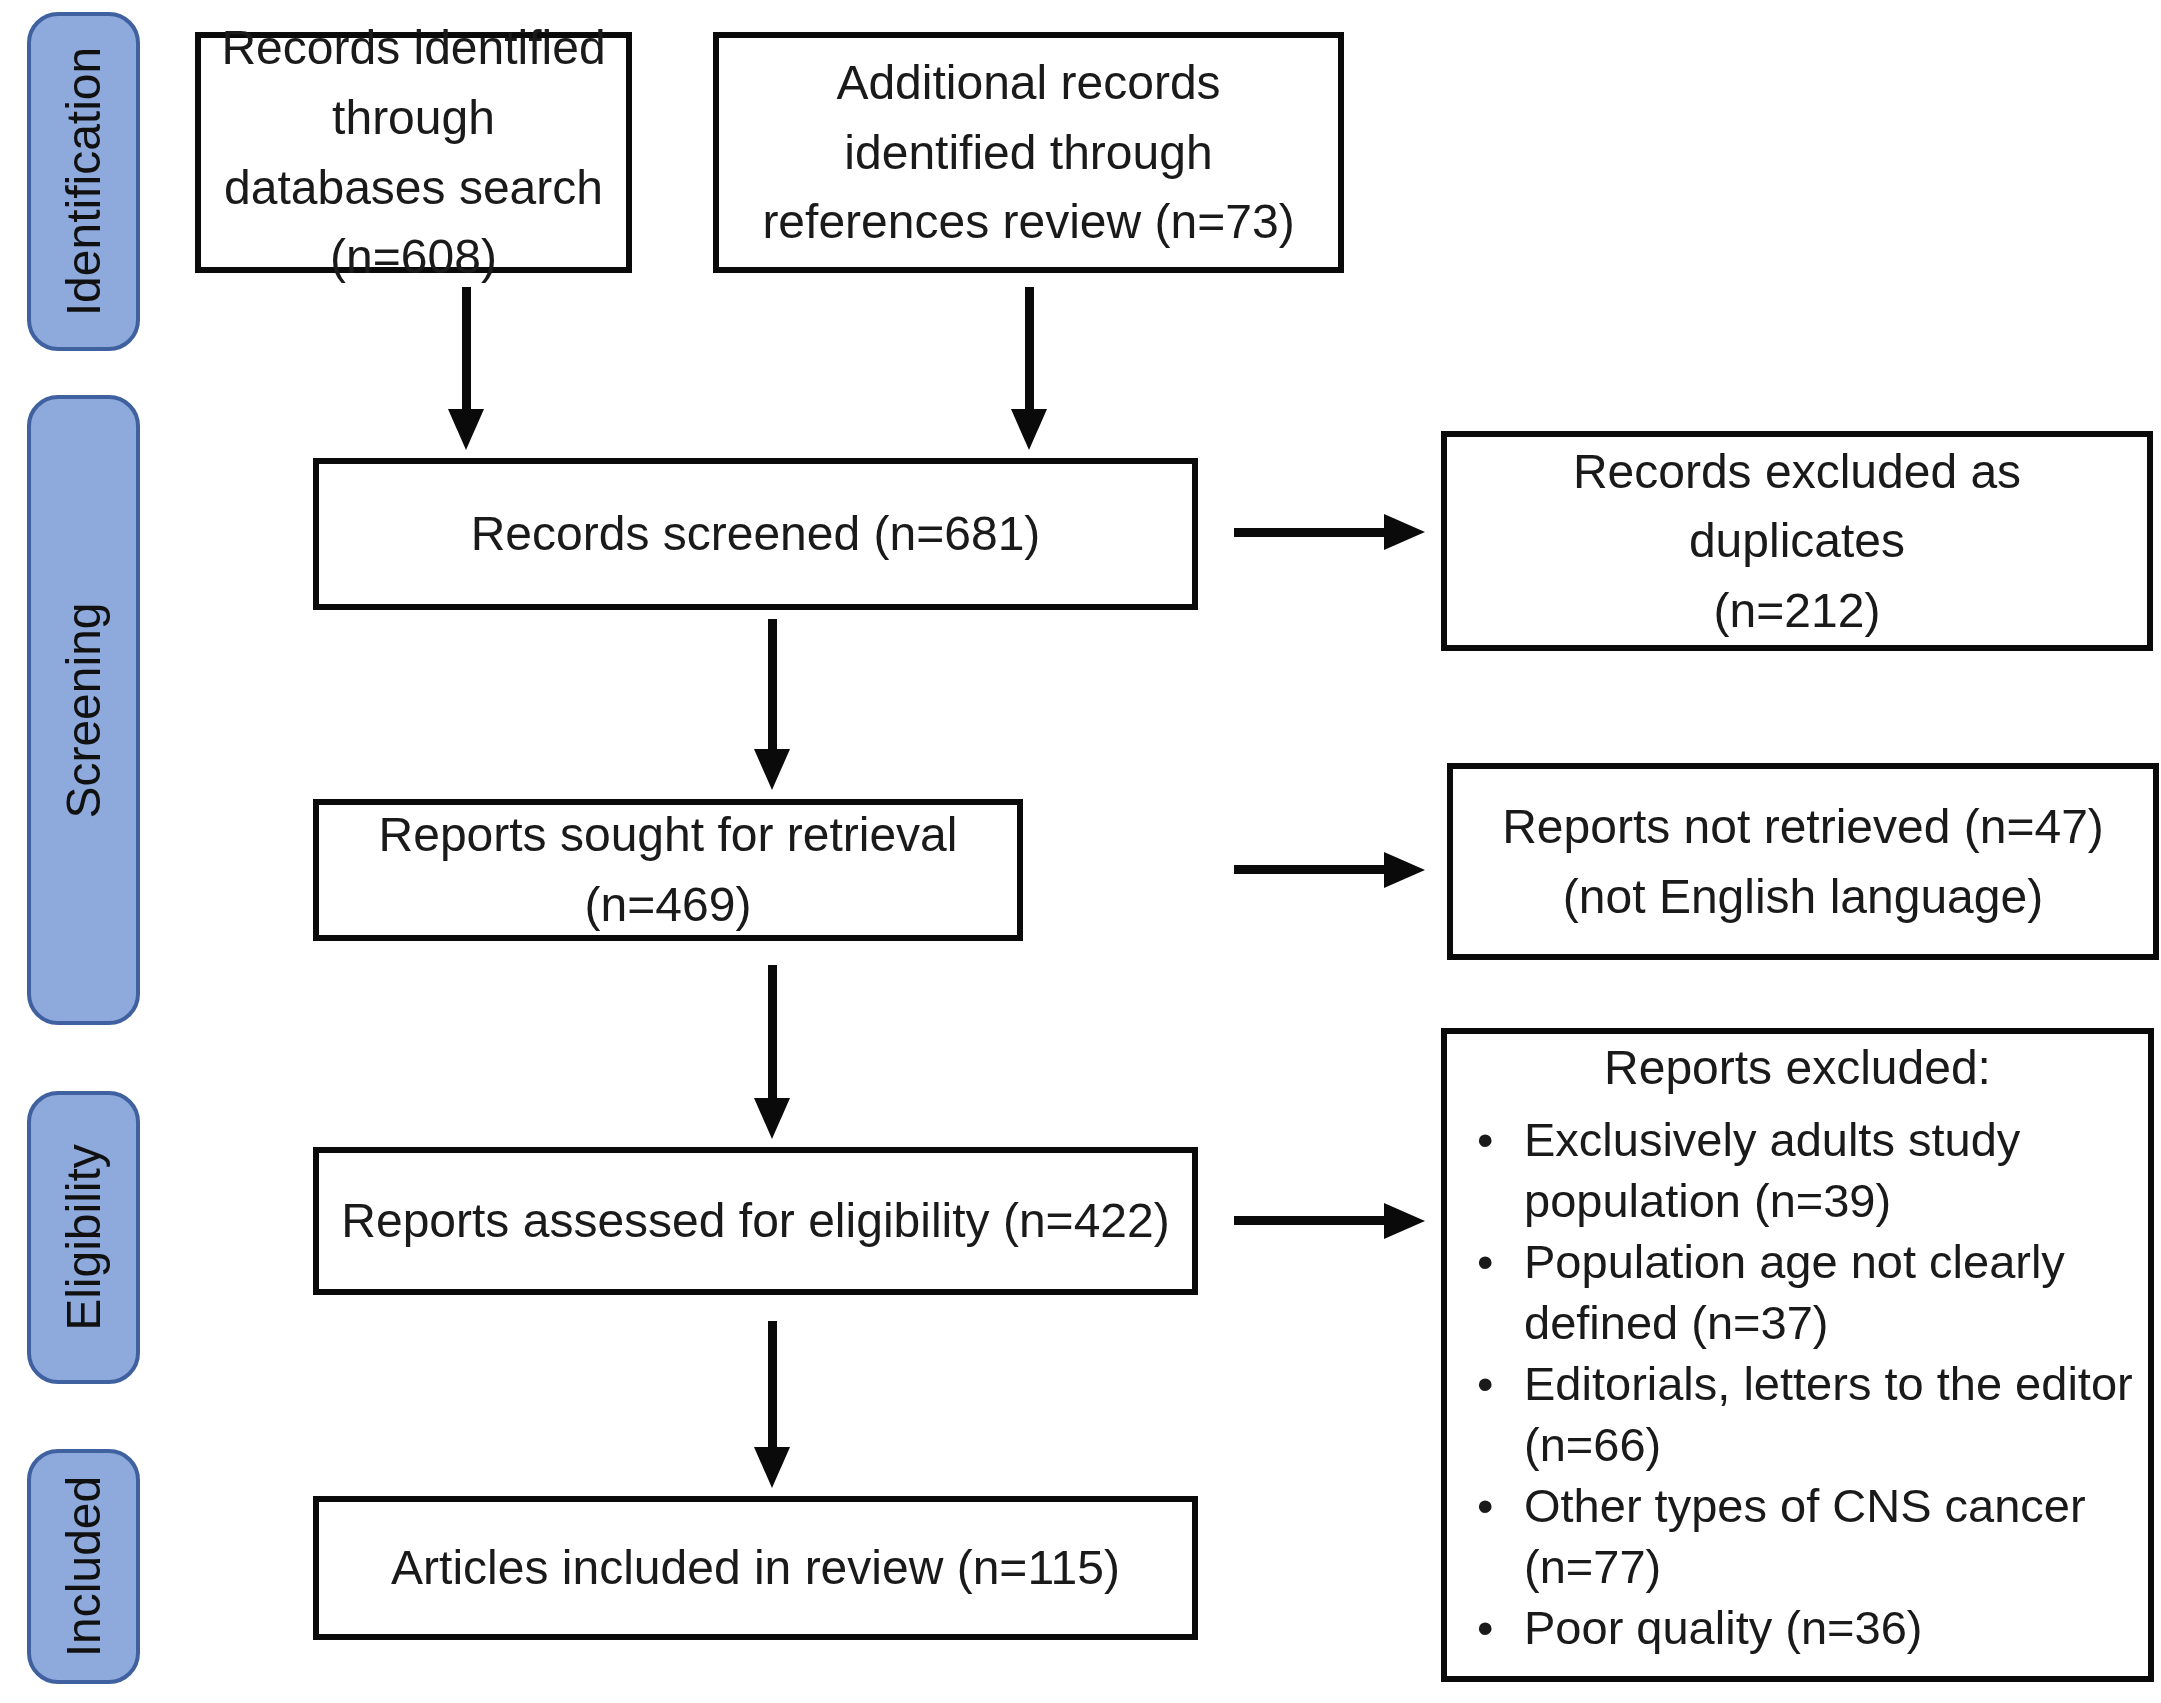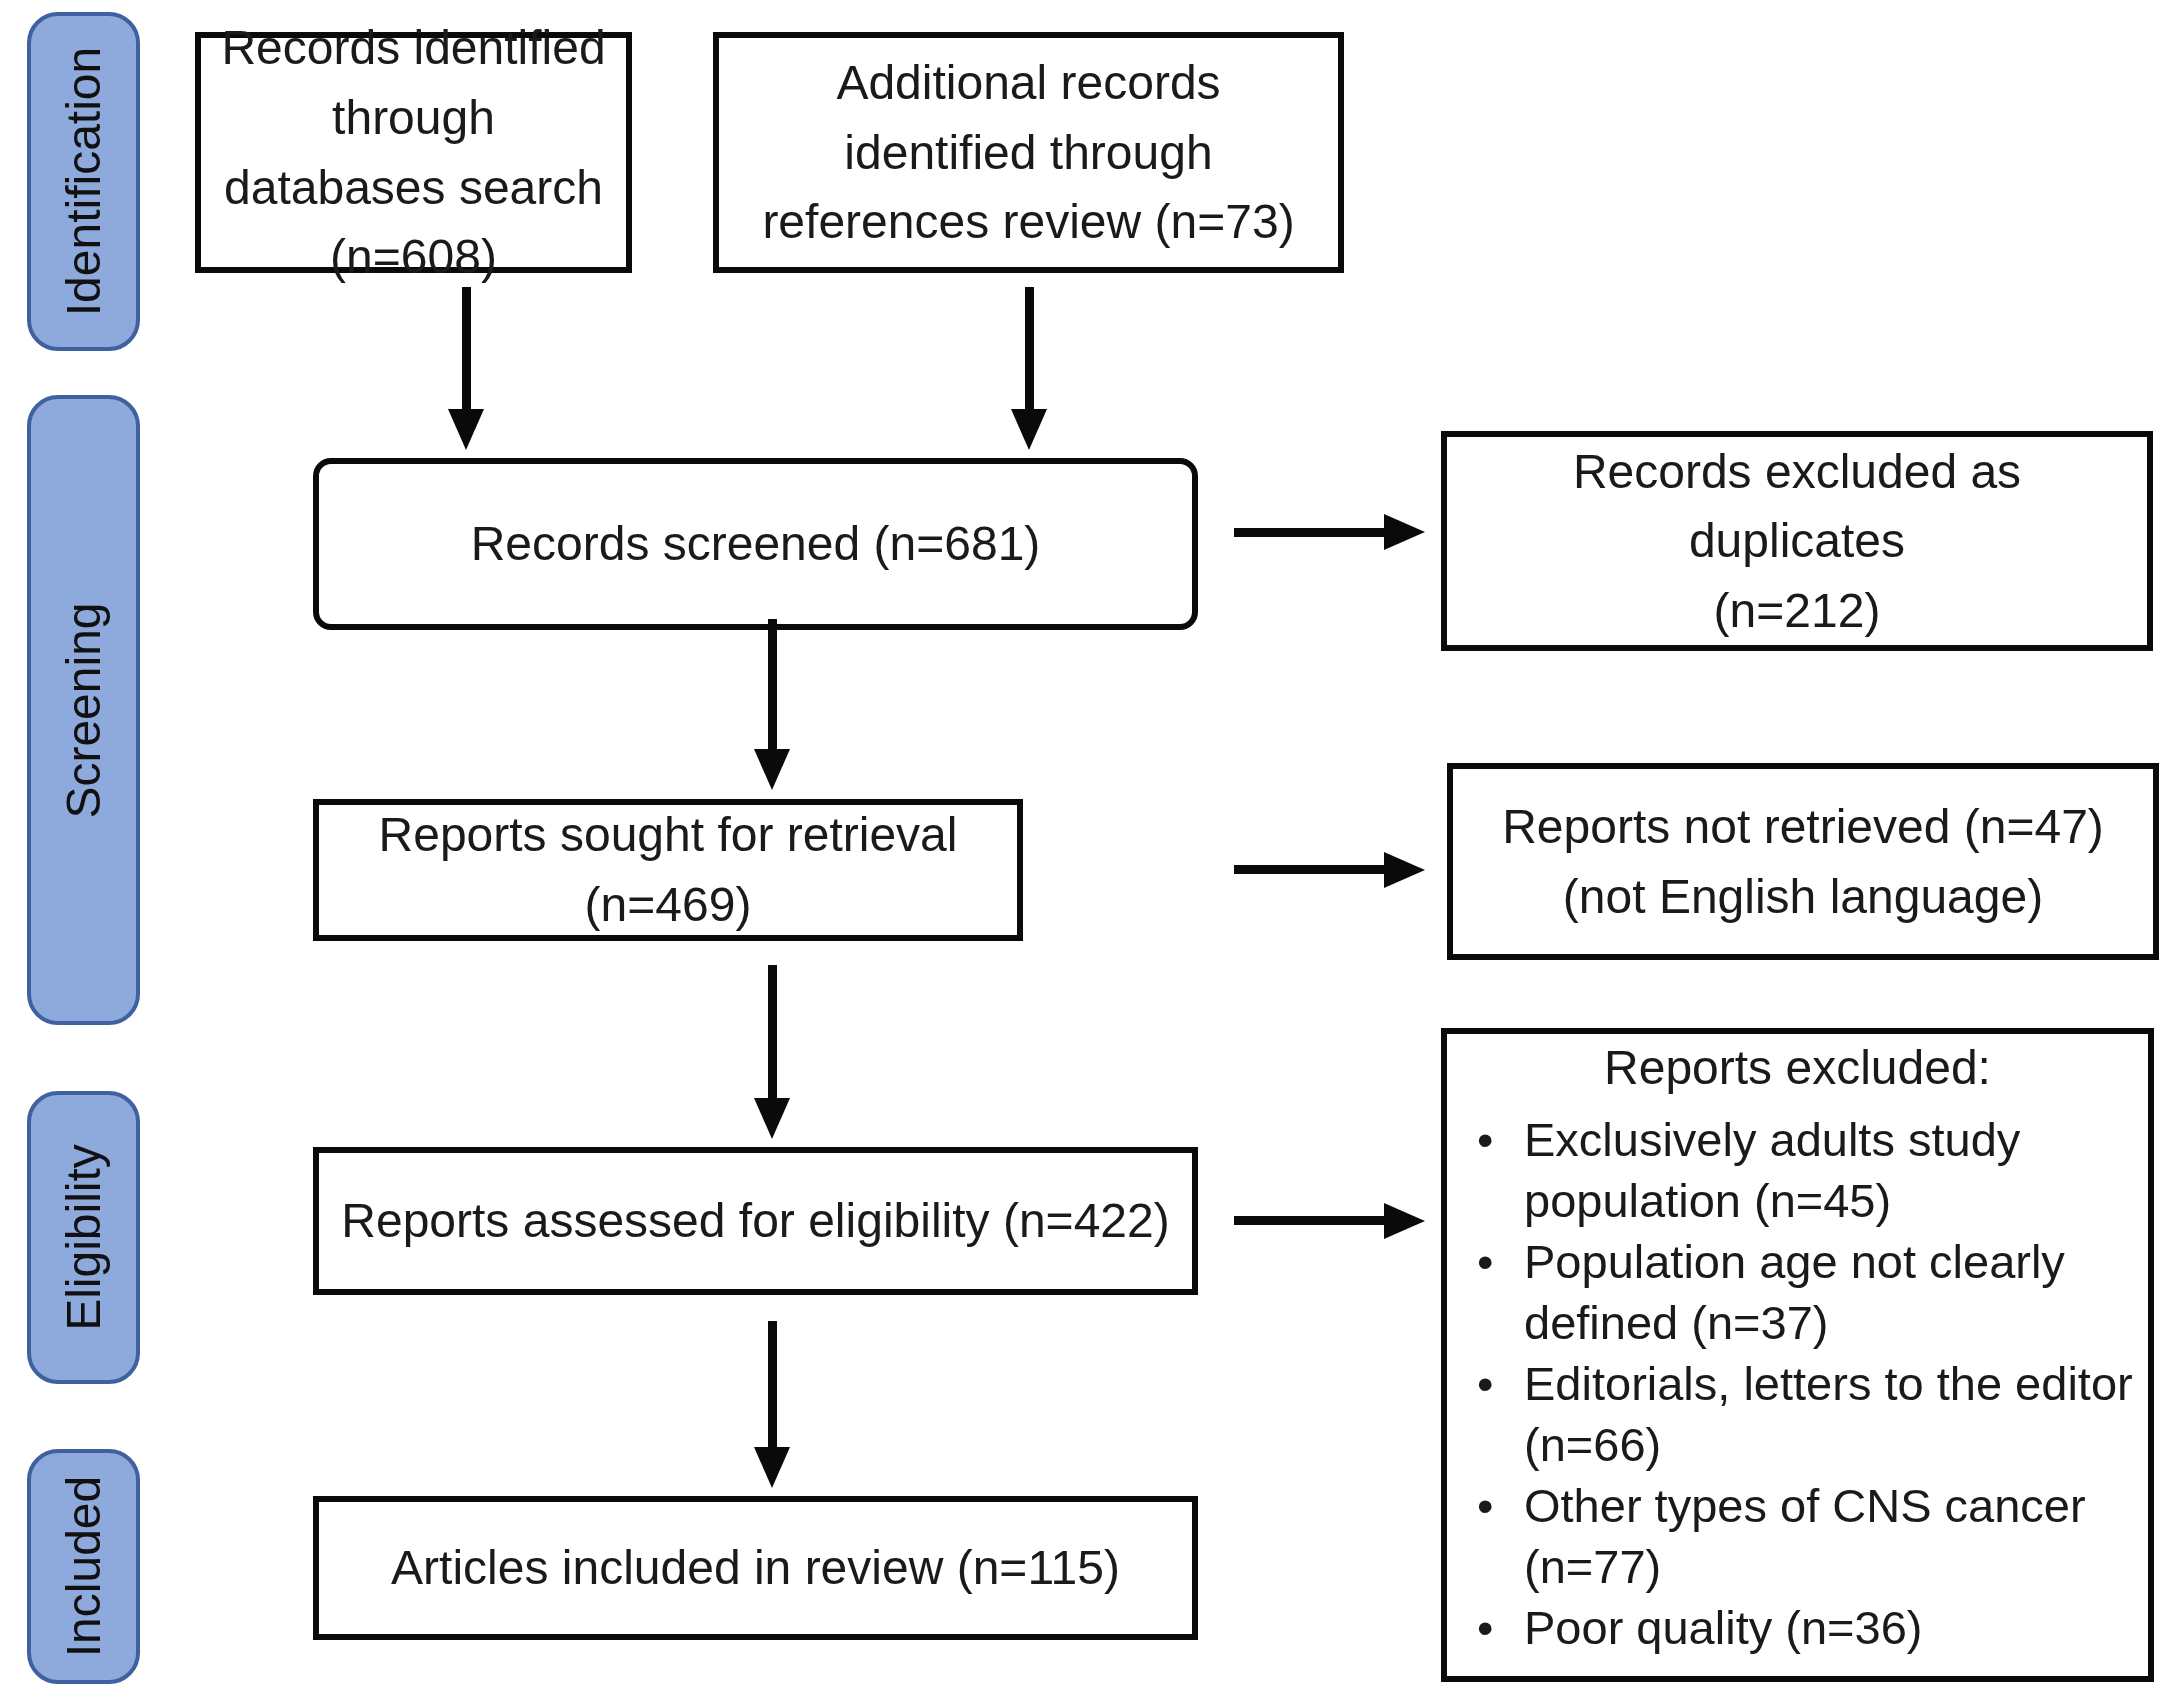--- a/index.html
+++ b/index.html
@@ -129,21 +129,21 @@
     <span class="vtext">Included</span>
   </div>
 
   <div class="box" style="left:195px;top:32px;width:437px;height:241px;">
     <div class="pad">Records identified through databases search (n=608)</div>
   </div>
   <div class="box" style="left:713px;top:32px;width:631px;height:241px;">
     <div class="pad">Additional records identified through references review (n=73)</div>
   </div>
 
-  <div class="box" style="left:313px;top:458px;width:885px;height:172px;border-radius:18px;">
+  <div class="box" style="left:313px;top:458px;width:885px;height:152px;">
     <div class="pad">Records screened (n=681)</div>
   </div>
   <div class="box" style="left:313px;top:799px;width:710px;height:142px;text-align:center;">
     <div class="pad">Reports sought for retrieval (n=469)</div>
   </div>
   <div class="box" style="left:313px;top:1147px;width:885px;height:148px;">
     <div class="pad">Reports assessed for eligibility (n=422)</div>
   </div>
   <div class="box" style="left:313px;top:1496px;width:885px;height:144px;">
     <div class="pad">Articles included in review (n=115)</div>
@@ -153,21 +153,21 @@
     <div class="pad">Records excluded as duplicates</div>
     <div class="pad">(n=212)</div>
   </div>
   <div class="box" style="left:1447px;top:763px;width:712px;height:197px;">
     <div class="pad">Reports not retrieved (n=47)</div>
     <div class="pad">(not English language)</div>
   </div>
   <div class="box listbox" style="left:1441px;top:1028px;width:713px;height:654px;">
     <div class="heading">Reports excluded:</div>
     <ul>
-      <li>Exclusively adults study population (n=45)</li>
+      <li>Exclusively adults study population (n=39)</li>
       <li>Population age not clearly defined (n=37)</li>
       <li>Editorials, letters to the editor (n=66)</li>
       <li>Other types of CNS cancer (n=77)</li>
       <li>Poor quality (n=36)</li>
     </ul>
   </div>
 
   <div>
     <div class="vshaft" style="left:462px;top:287px;height:126px;"></div>
     <div class="vhead" style="left:448px;top:409px;"></div>

